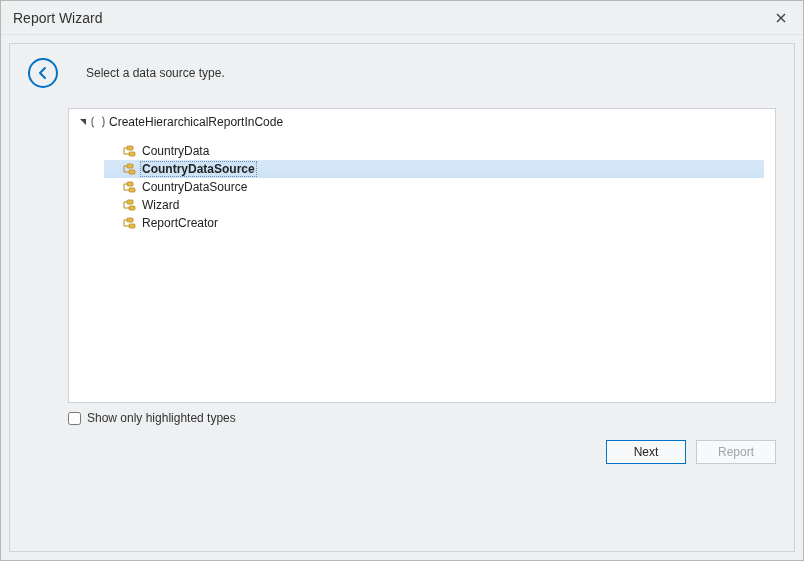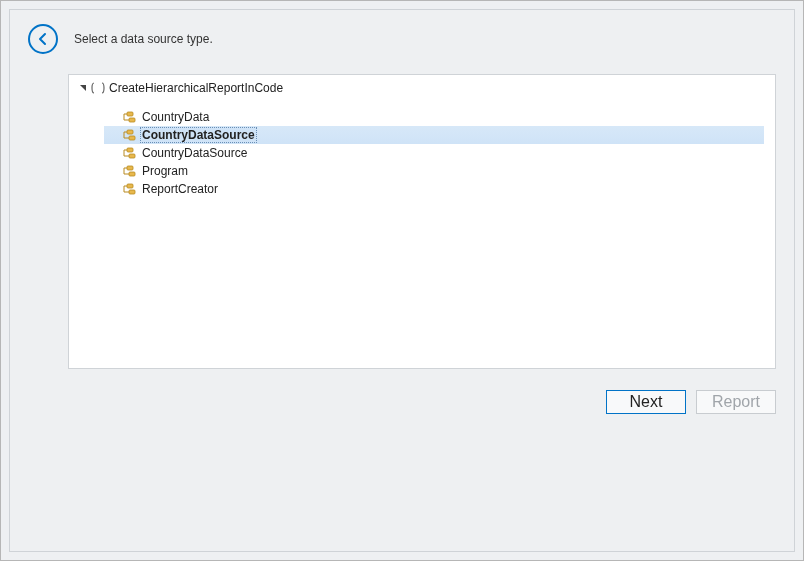--- a/index.html
+++ b/index.html
@@ -45,21 +45,21 @@
     border: 1px solid #cfd3d7;
     background: #eef0f2;
     display: flex;
     flex-direction: column;
     padding: 0;
   }
   .instruction-row {
     display: flex;
     align-items: center;
     padding: 14px 18px 10px 18px;
-    gap: 16px;
+    gap: 28px;
   }
   .back-circle {
     width: 30px; height: 30px;
     border: 2px solid #0173c7;
     border-radius: 50%;
     display: flex; align-items: center; justify-content: center;
     color: #0173c7;
     cursor: pointer;
   }
   .back-circle svg { display: block; }
@@ -155,21 +155,21 @@
     height: 54px;
     display: flex;
     align-items: center;
     justify-content: flex-end;
     padding: 0 18px;
     gap: 10px;
   }
   .btn {
     width: 80px;
     height: 24px;
-    font-size: 16px;
+    font-size: 12px;
     background: #f8f9fa;
     border: 1px solid #a0a5aa;
     color: #222;
     display: inline-flex;
     align-items: center; justify-content: center;
     cursor: pointer;
     text-align: right;
   }
   .btn.default {
     border: 1px solid #0173c7;
@@ -178,20 +178,31 @@
     color: #a0a5aa;
     border-color: #c8ccd0;
     cursor: default;
   }
 </style>
 </head>
 <body>
 
 <div class="window">
 
+  <div class="titlebar">
+    <div class="title">Report Wizard</div>
+    <div class="close">
+      <span>
+        <svg width="10" height="10" viewBox="0 0 10 10">
+          <line x1="1" y1="1" x2="9" y2="9" stroke="#444" stroke-width="1.4"></line>
+          <line x1="9" y1="1" x2="1" y2="9" stroke="#444" stroke-width="1.4"></line>
+        </svg>
+      </span>
+    </div>
+  </div>
 
   <div class="inner-frame">
 
     <div class="instruction-row">
       <div class="back-circle">
         <span>
           <svg width="16" height="16" viewBox="0 0 16 16">
             <path d="M10 3 L5 8 L10 13" fill="none" stroke="#0173c7" stroke-width="2" stroke-linecap="round" stroke-linejoin="round"></path>
           </svg>
         </span>
@@ -255,40 +266,44 @@
               </li>
               <li>
                 <div class="item-row">
                   <span class="class-icon">
   <svg width="16" height="13" viewBox="0 0 16 13">
     <rect x="7" y="1" width="6" height="4" rx="1" fill="#e8b84d" stroke="#b88a20" stroke-width="0.8"></rect>
     <rect x="9" y="7" width="6" height="4" rx="1" fill="#e8b84d" stroke="#b88a20" stroke-width="0.8"></rect>
     <path d="M4 3 L7 3 M4 3 L4 9 M4 9 L9 9" fill="none" stroke="#b88a20" stroke-width="1"></path>
   </svg>
                   </span>
-                  <span class="item-label">Program</span>
+                  <span class="item-label">Wizard</span>
                 </div>
               </li>
               <li>
                 <div class="item-row">
                   <span class="class-icon">
   <svg width="16" height="13" viewBox="0 0 16 13">
     <rect x="7" y="1" width="6" height="4" rx="1" fill="#e8b84d" stroke="#b88a20" stroke-width="0.8"></rect>
     <rect x="9" y="7" width="6" height="4" rx="1" fill="#e8b84d" stroke="#b88a20" stroke-width="0.8"></rect>
     <path d="M4 3 L7 3 M4 3 L4 9 M4 9 L9 9" fill="none" stroke="#b88a20" stroke-width="1"></path>
   </svg>
                   </span>
                   <span class="item-label">ReportCreator</span>
                 </div>
               </li>
             </ul>
         </li>
       </ul>
     </div>
 
+    <div class="checkbox-row">
+      <input type="checkbox" id="hl-cb" style="">
+      <label for="hl-cb">Show only highlighted types</label>
+    </div>
 
     <div class="button-bar">
       <div class="btn default">Next</div>
       <div class="btn disabled">Report</div>
     </div>
 
   </div>
 </div>
 
 </body></html>

